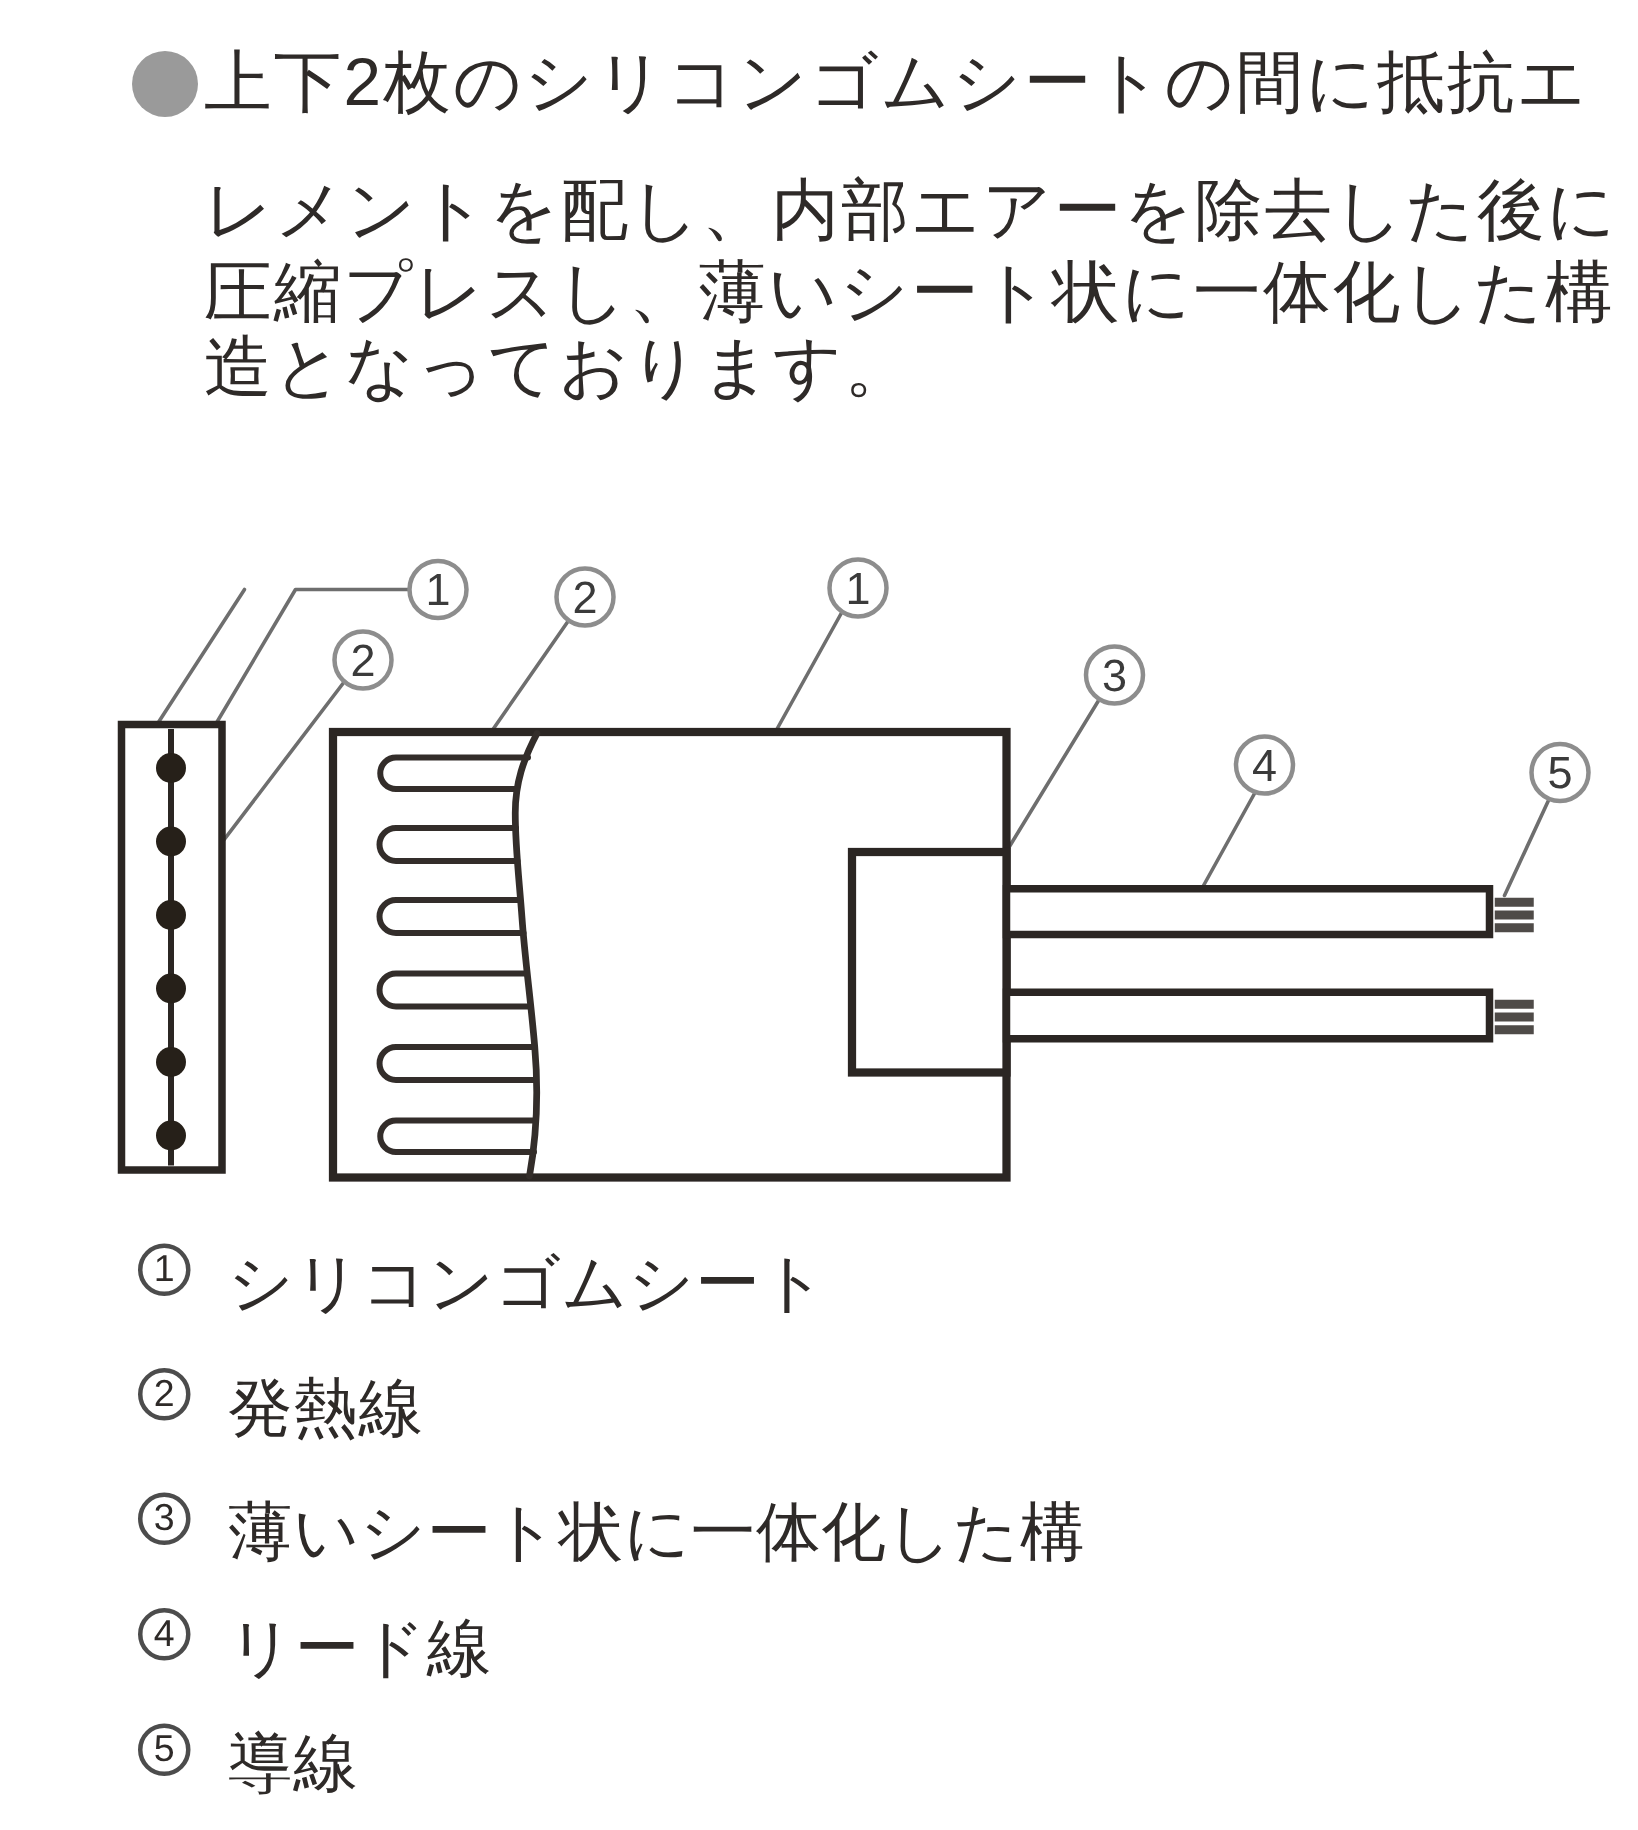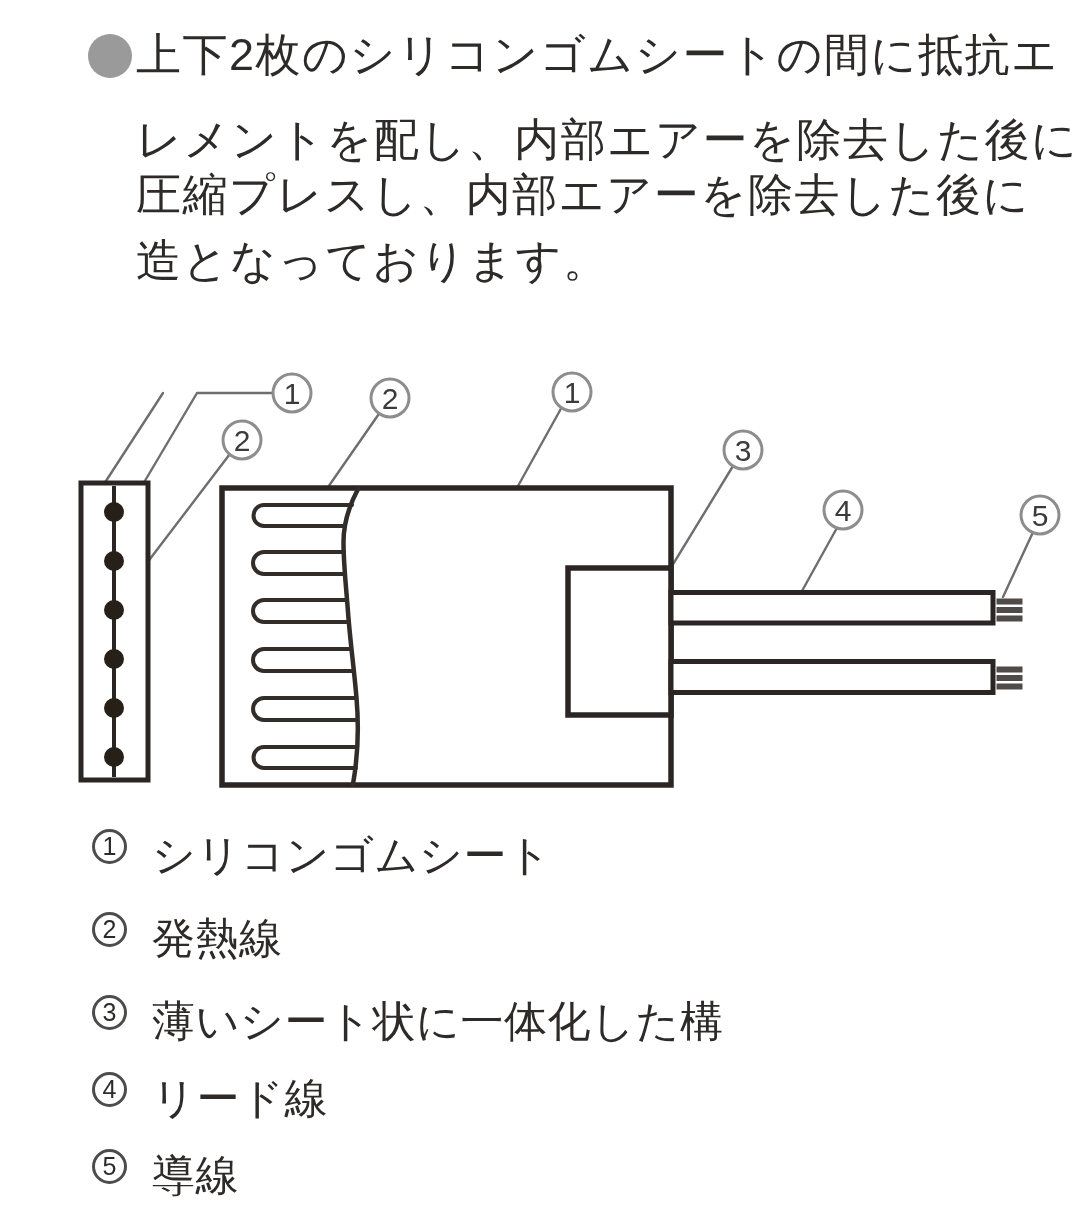--- a/index.html
+++ b/index.html
@@ -14,21 +14,21 @@
     position:absolute;left:88px;top:34px;width:44px;height:44px;
     border-radius:50%;background:#9a9a9a;
   }
   .intro-line{
     position:absolute;left:136px;font-size:45px;line-height:50px;
     font-weight:500;letter-spacing:1.5px;white-space:nowrap;color:#2e2a28;
   }
   .il-0{top:30px;}
   .il-1{top:102px;margin-top:13px;}
   .il-2{top:170px;}
-  .il-3{top:236px;}
+  .il-3{top:220px;}
 
   
   svg.diagram{position:absolute;left:0;top:0;}
   .cnum{
     font-size:30px;fill:#3b3b3b;text-anchor:middle;font-weight:500;
     font-family:"Liberation Sans", sans-serif;
   }
 
   
   .legend-row{
@@ -50,21 +50,21 @@
 </style>
 </head>
 <body>
 
 <div class="page">
 
   <section>
     <span class="bullet"></span>
     <div class="intro-line il-0">上下2枚のシリコンゴムシートの間に抵抗エ</div>
     <div class="intro-line il-1">レメントを配し、内部エアーを除去した後に</div>
-    <div class="intro-line il-2">圧縮プレスし、内部エアーを除去した後に</div>
+    <div class="intro-line il-2">圧縮プレスし、薄いシート状に一体化した構</div>
     <div class="intro-line il-3">造となっております。</div>
   </section>
 
   <svg class="diagram" width="1092" height="1220" viewBox="0 0 1092 1220">
 
     <g stroke="#6e6e6e" stroke-width="2.4" fill="none" stroke-linecap="round" stroke-linejoin="round">
       <path d="M 273 393 L 197 393 L 133 501"></path>
       <path d="M 163 393 L 93 501"></path>
       <path d="M 236 446 L 118 601"></path>
       <path d="M 383 408 L 317 503"></path>

